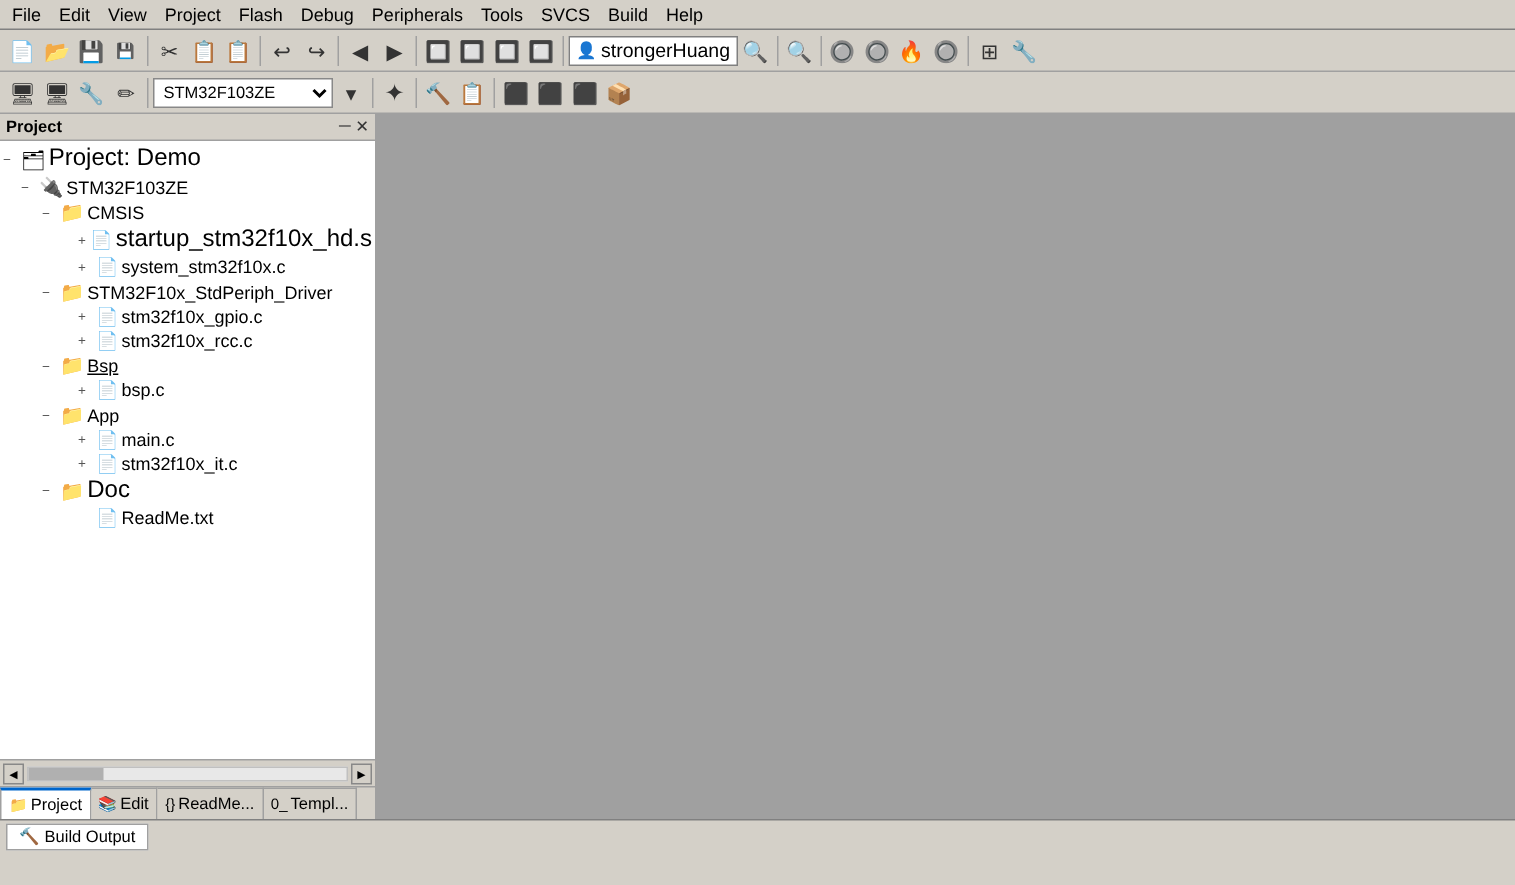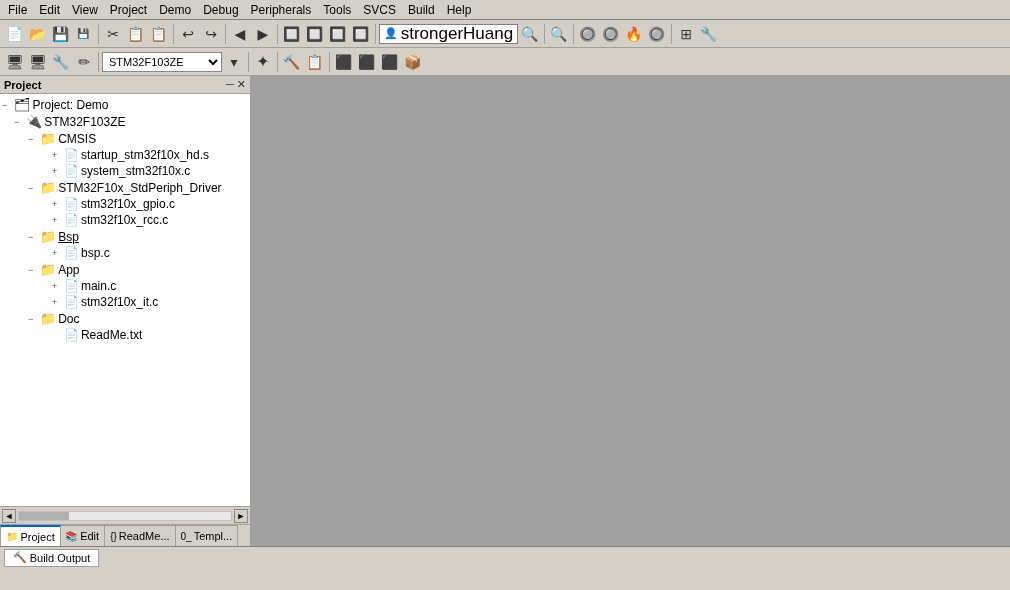--- a/index.html
+++ b/index.html
@@ -13,21 +13,21 @@
     #main { display: flex; flex-direction: row; height: calc(590px - 20px - 28px - 28px - 22px - 22px); }
   </style>
 </head>
 <body>
 
 <div style="display:flex; align-items:center; background:#d4d0c8; height:20px; padding:0 2px; border-bottom:1px solid #808080;">
   <span class="menu-item">File</span>
   <span class="menu-item">Edit</span>
   <span class="menu-item">View</span>
   <span class="menu-item">Project</span>
-  <span class="menu-item">Demo</span>
+  <span class="menu-item">Flash</span>
   <span class="menu-item">Debug</span>
   <span class="menu-item">Peripherals</span>
   <span class="menu-item">Tools</span>
   <span class="menu-item">SVCS</span>
   <span class="menu-item">Build</span>
   <span class="menu-item">Help</span>
 </div>
 
 <div style="display:flex; align-items:center; background:#d4d0c8; height:28px; padding:2px 4px; border-bottom:1px solid #a0a0a0; gap:1px;">
   <button class="tb-btn" title="New">📄</button>
@@ -46,21 +46,21 @@
   <button class="tb-btn">▶</button>
   <div class="tb-sep"></div>
   <button class="tb-btn">🔲</button>
   <button class="tb-btn">🔲</button>
   <button class="tb-btn">🔲</button>
   <button class="tb-btn">🔲</button>
   <div class="tb-sep"></div>
 
   <div style="display:flex;align-items:center;background:#fff;border:1px solid #808080;height:20px;padding:0 4px;min-width:100px;">
     <span style="font-size:11px;margin-right:3px;">👤</span>
-    <span style="font-size:17px;">strongerHuang</span>
+    <span style="font-size:13px;">strongerHuang</span>
   </div>
   <button class="tb-btn">🔍</button>
   <div class="tb-sep"></div>
   <button class="tb-btn">🔍</button>
   <div class="tb-sep"></div>
   <button class="tb-btn">🔘</button>
   <button class="tb-btn">🔘</button>
   <button class="tb-btn">🔥</button>
   <button class="tb-btn">🔘</button>
   <div class="tb-sep"></div>
@@ -101,39 +101,39 @@
         <span style="font-size:11px; cursor:pointer; color:#333;">─</span>
         <span style="font-size:11px; cursor:pointer; color:#333;">✕</span>
       </div>
     </div>
 
     <div style="flex:1; overflow:auto; background:#fff; padding:2px 0; font-size:12px;">
 
       <div style="display:flex; align-items:center; padding:1px 2px; white-space:nowrap;">
         <span style="width:12px; font-size:9px; color:#555;">−</span>
         <span style="font-size:13px; margin-right:2px;">🗂</span>
-        <span style="font-size:12px;">Project: Demo</span>
+        <span style="font-size:16px;">Project: Demo</span>
       </div>
 
       <div style="display:flex; align-items:center; padding:1px 2px; padding-left:14px; white-space:nowrap;">
         <span style="width:12px; font-size:9px; color:#555;">−</span>
         <span style="font-size:13px; margin-right:2px; color:#c0a000;">🔌</span>
         <span style="font-size:12px;">STM32F103ZE</span>
       </div>
 
       <div style="display:flex; align-items:center; padding:1px 2px; padding-left:28px; white-space:nowrap;">
         <span style="width:12px; font-size:9px; color:#555;">−</span>
         <span style="font-size:13px; margin-right:2px; color:#e8a000;">📁</span>
         <span style="font-size:12px;">CMSIS</span>
       </div>
 
       <div style="display:flex; align-items:center; padding:1px 2px; padding-left:52px; white-space:nowrap;">
         <span style="width:12px; font-size:9px; color:#555;">+</span>
         <span style="font-size:12px; margin-right:2px; color:#3060c0;">📄</span>
-        <span style="font-size:12px;text-align:right;">startup_stm32f10x_hd.s</span>
+        <span style="font-size:16px;text-align:right;">startup_stm32f10x_hd.s</span>
       </div>
 
       <div style="display:flex; align-items:center; padding:1px 2px; padding-left:52px; white-space:nowrap;">
         <span style="width:12px; font-size:9px; color:#555;">+</span>
         <span style="font-size:12px; margin-right:2px; color:#3060c0;">📄</span>
         <span style="font-size:12px;">system_stm32f10x.c</span>
       </div>
 
       <div style="display:flex; align-items:center; padding:1px 2px; padding-left:28px; white-space:nowrap;">
         <span style="width:12px; font-size:9px; color:#555;">−</span>
@@ -179,21 +179,21 @@
 
       <div style="display:flex; align-items:center; padding:1px 2px; padding-left:52px; white-space:nowrap;">
         <span style="width:12px; font-size:9px; color:#555;">+</span>
         <span style="font-size:12px; margin-right:2px; color:#3060c0;">📄</span>
         <span style="font-size:12px;">stm32f10x_it.c</span>
       </div>
 
       <div style="display:flex; align-items:center; padding:1px 2px; padding-left:28px; white-space:nowrap;">
         <span style="width:12px; font-size:9px; color:#555;">−</span>
         <span style="font-size:13px; margin-right:2px; color:#e8a000;">📁</span>
-        <span style="font-size:12px;">Doc</span>
+        <span style="font-size:16px;">Doc</span>
       </div>
 
       <div style="display:flex; align-items:center; padding:1px 2px; padding-left:52px; white-space:nowrap;">
         <span style="width:12px; font-size:9px; color:#555;"></span>
         <span style="font-size:12px; margin-right:2px; color:#3060c0;">📄</span>
         <span style="font-size:12px;">ReadMe.txt</span>
       </div>
 
     </div>
 

